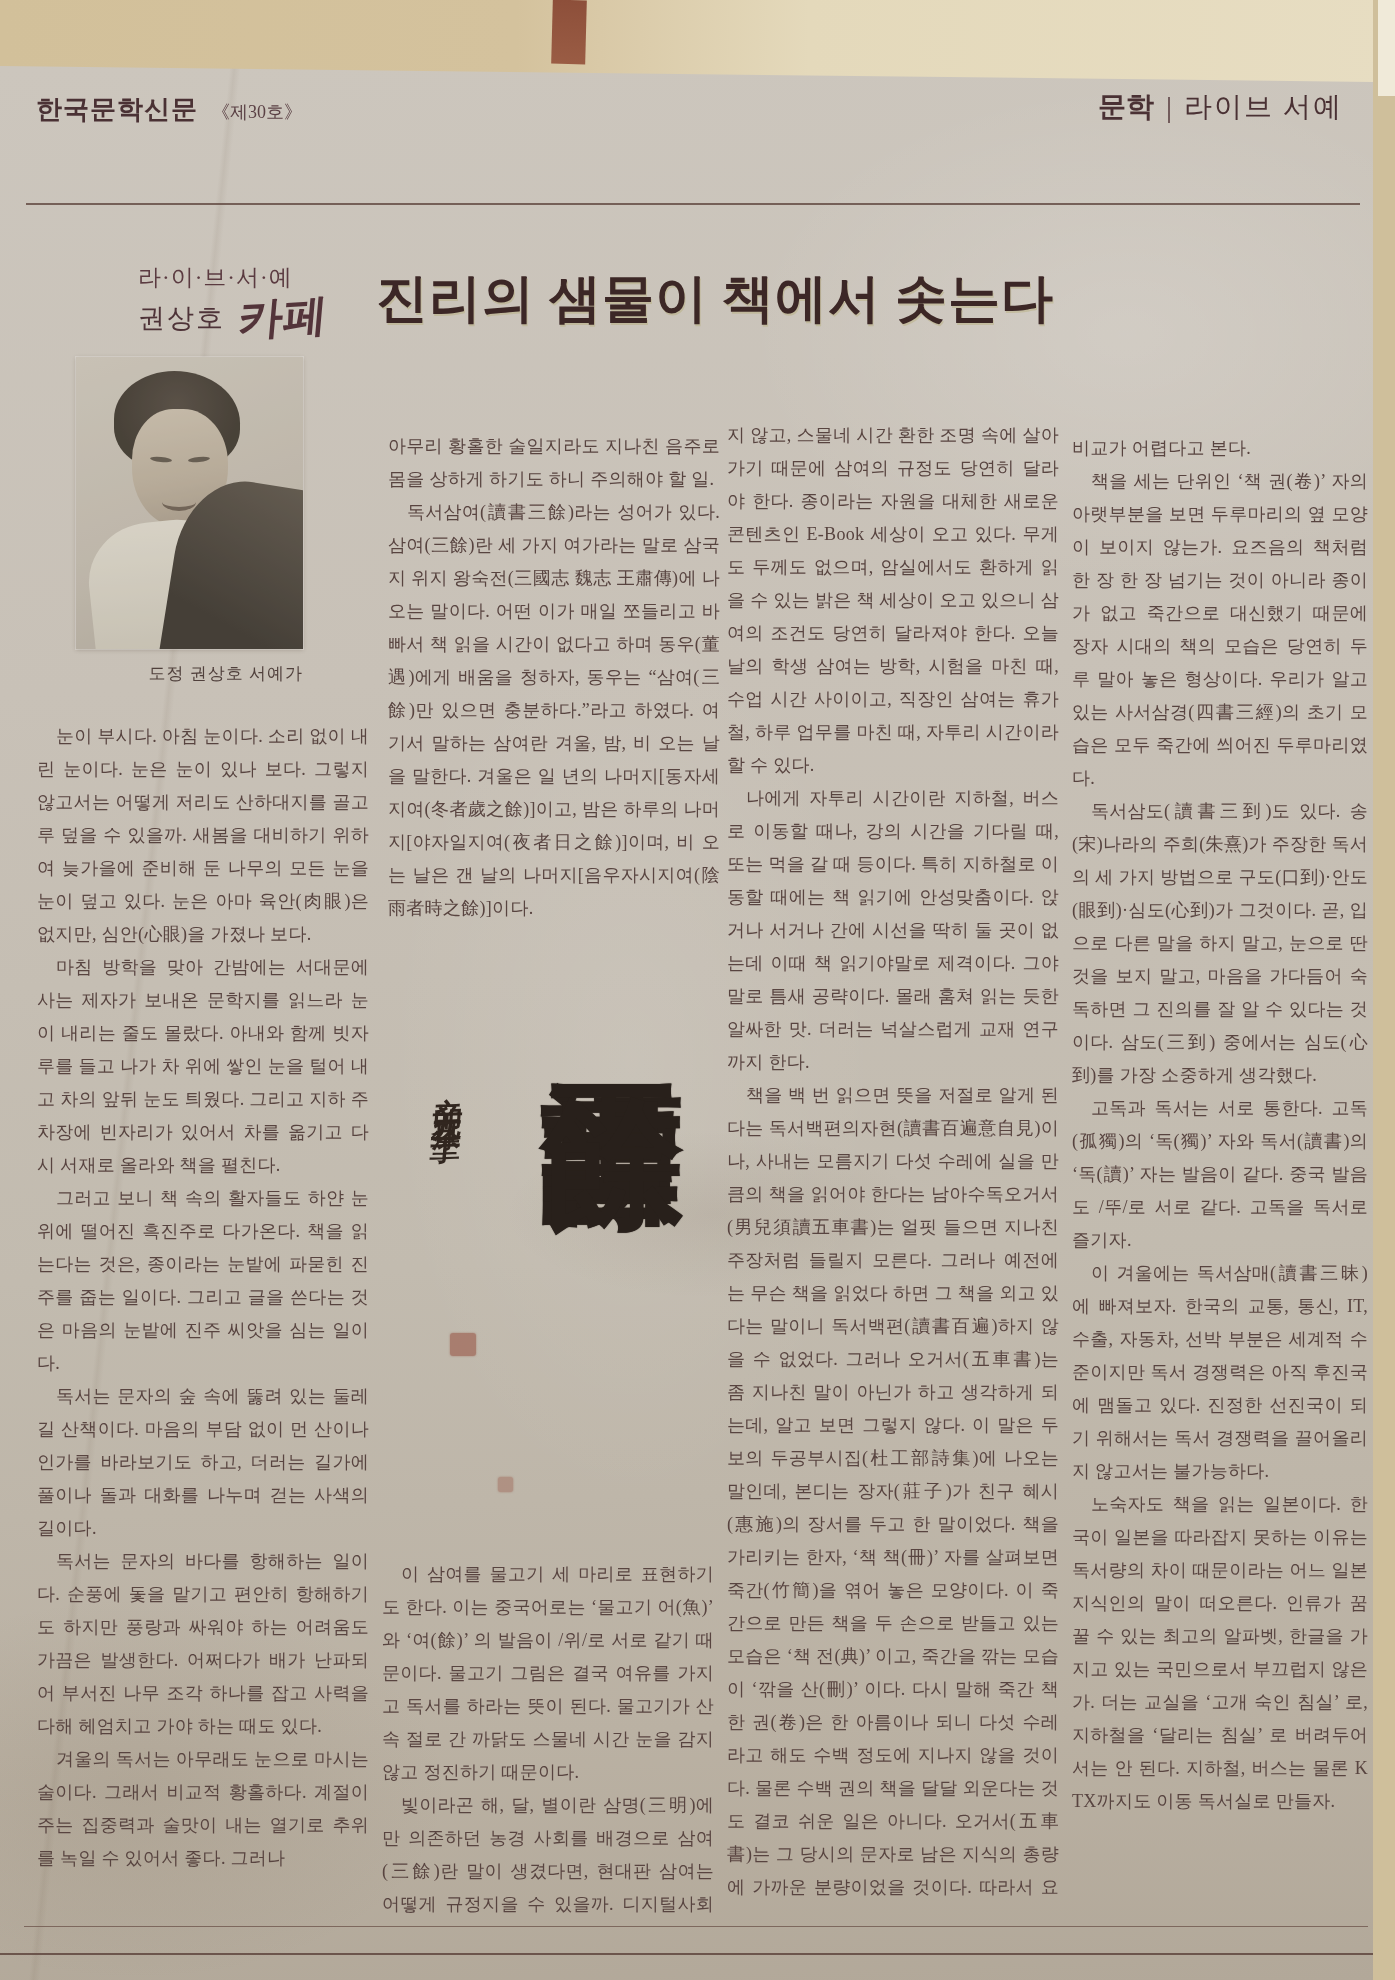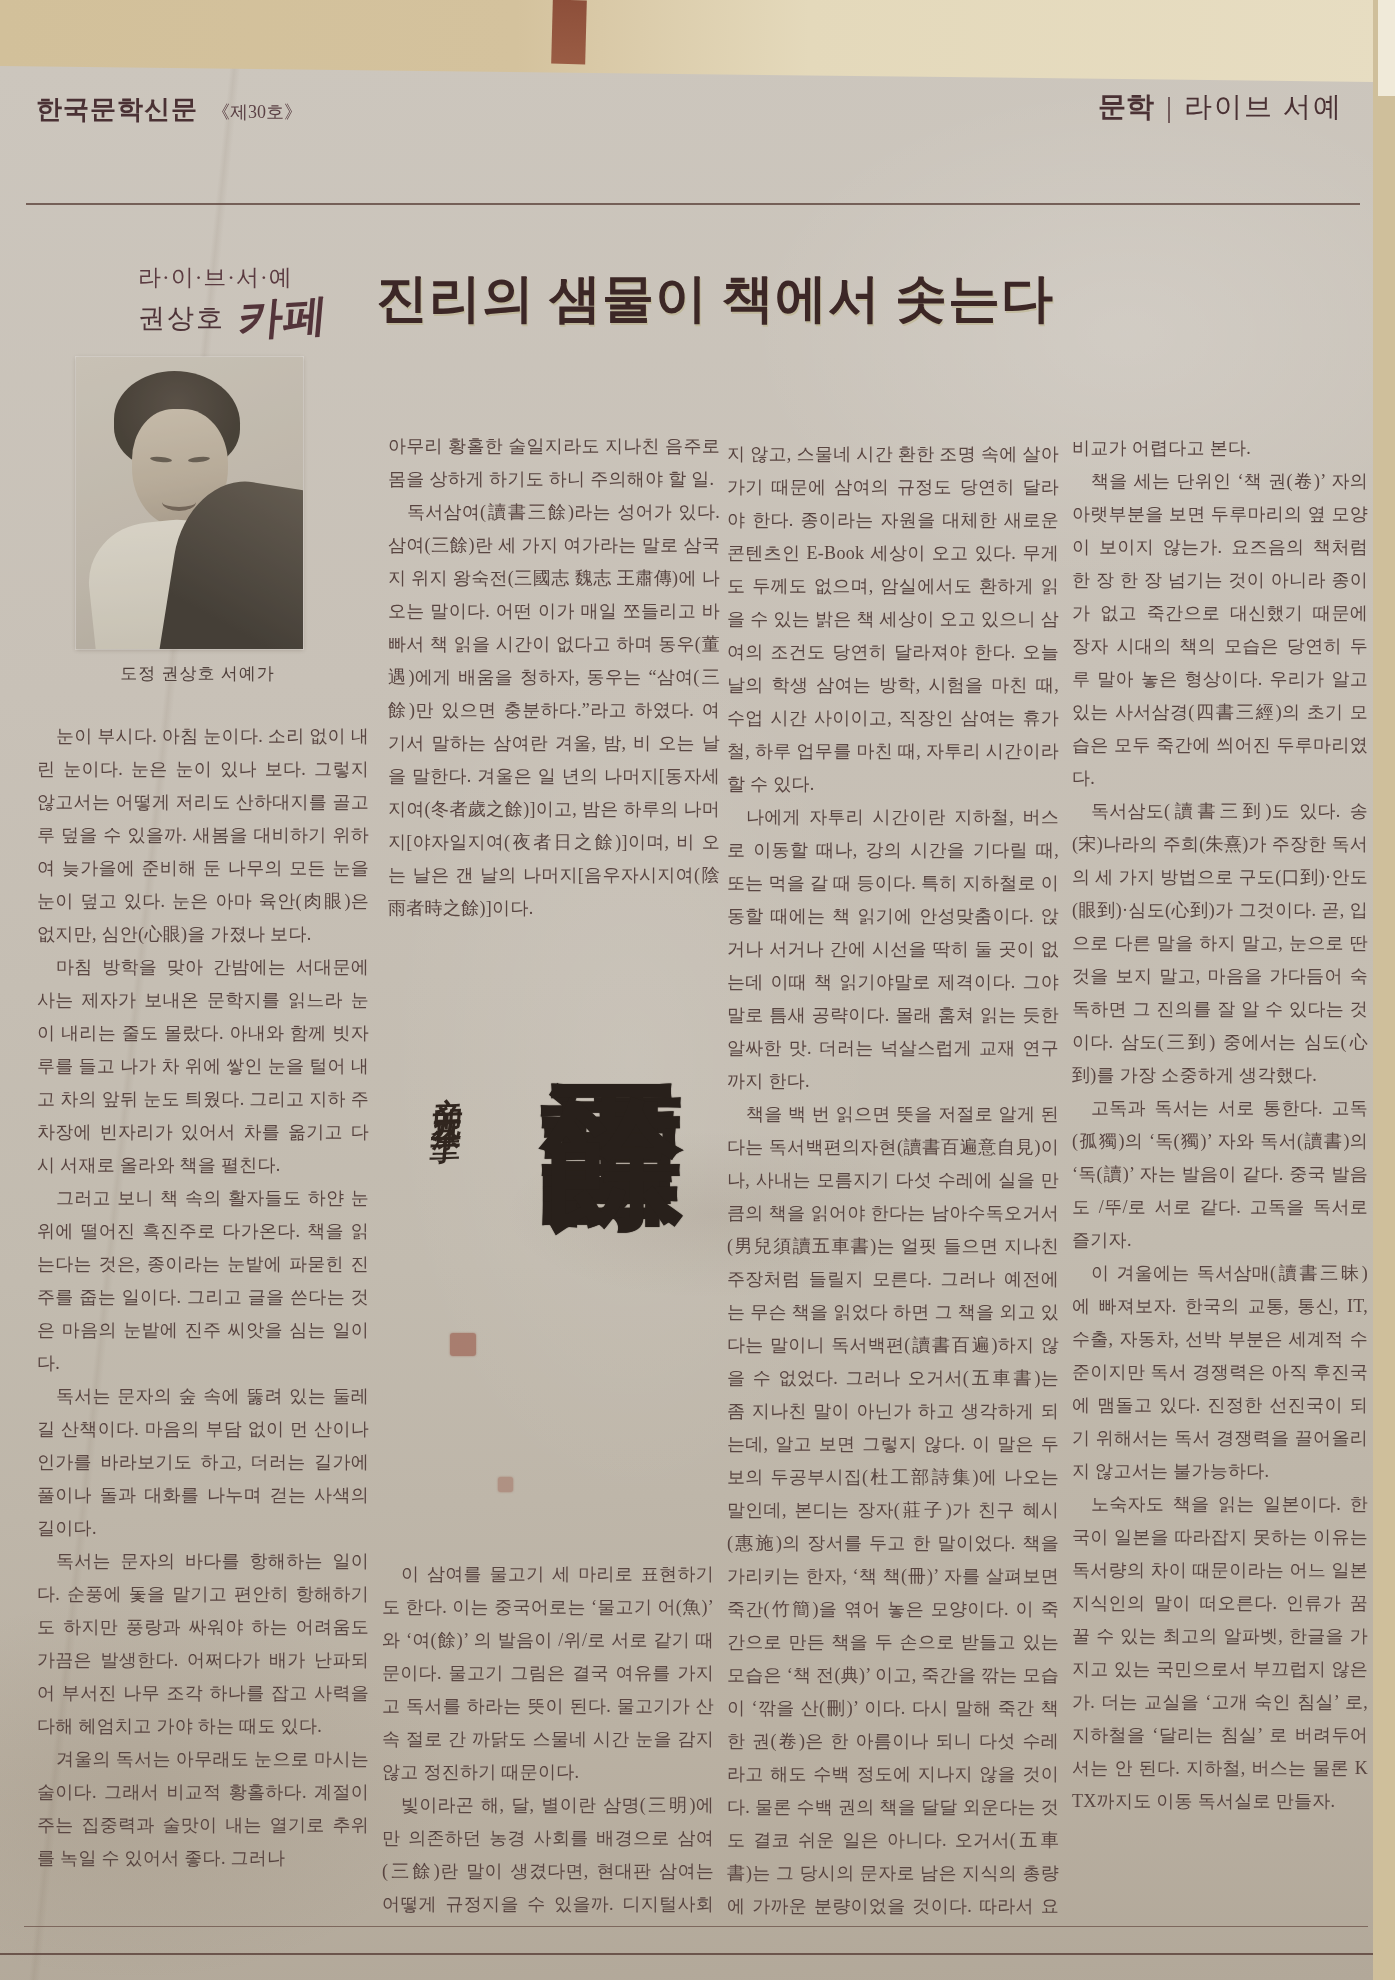--- a/index.html
+++ b/index.html
@@ -54,30 +54,30 @@
     background:linear-gradient(170deg,#c6bbaa 0%,#b3a694 60%,#9d9080 100%);border-radius:48% 52% 56% 56%;}
   .ph-eyeL,.ph-eyeR{position:absolute;width:22px;height:5px;background:#4e443a;border-radius:50%;}
   .ph-eyeL{left:74px;top:100px;transform:rotate(6deg);}
   .ph-eyeR{left:112px;top:100px;transform:rotate(-6deg);}
   .ph-smile{position:absolute;left:86px;top:136px;width:34px;height:14px;border-bottom:4px solid #5a4c40;border-radius:50%;}
   .ph-shirt{position:absolute;left:14px;top:164px;width:150px;height:140px;
     background:linear-gradient(180deg,#dcd8cd,#c6c1b4);border-radius:42% 42% 0 0;transform:rotate(-6deg);}
   .ph-jacket{position:absolute;right:-26px;bottom:-34px;width:158px;height:200px;
     background:linear-gradient(200deg,#4c443b 0%,#221d18 70%);border-radius:42% 22% 0 0;transform:rotate(9deg);}
   .photo::after{content:"";position:absolute;inset:0;background:rgba(197,188,170,.22);}
-  .photo-caption{left:84px;top:596px;width:227px;text-align:center;font-size:17px;color:#50403c;letter-spacing:1px;}
+  .photo-caption{left:76px;top:596px;width:227px;text-align:right;font-size:17px;color:#50403c;letter-spacing:1px;}
   
   .bodycol{font-size:18px;line-height:33px;letter-spacing:.3px;color:#584440;
     text-align:justify;word-break:break-all;overflow:hidden;}
   .bodycol p{margin:0;}
   .bodycol p.ind{text-indent:1.05em;}
   .col1{left:37px;top:654px;width:332px;height:1200px;}
   .col2a{left:388px;top:364px;width:332px;height:537px;}
   .col2b{left:382px;top:1492px;width:332px;height:366px;}
-  .col3{left:727px;top:372px;width:332px;height:1492px;}
+  .col3{left:727px;top:353px;width:332px;height:1492px;}
   .col4{left:1072px;top:366px;width:296px;height:1488px;}
   
   .calli-wrap{left:418px;top:899px;width:292px;height:596px;}
   .calli-main{position:absolute;right:22px;top:0;writing-mode:vertical-rl;
     font-size:142px;line-height:150px;font-weight:800;color:#28201b;letter-spacing:6px;
     text-shadow:0 0 1px #28201b;}
   .calli-sig{position:absolute;left:10px;top:108px;writing-mode:vertical-rl;
     font-size:30px;letter-spacing:8px;font-weight:600;color:#31261f;transform:skewX(-6deg) rotate(-2deg);}
   .seal{position:absolute;left:32px;top:368px;width:26px;height:23px;border-radius:3px;
     background:rgba(148,76,60,.55);box-shadow:0 0 2px rgba(148,76,60,.55);}

